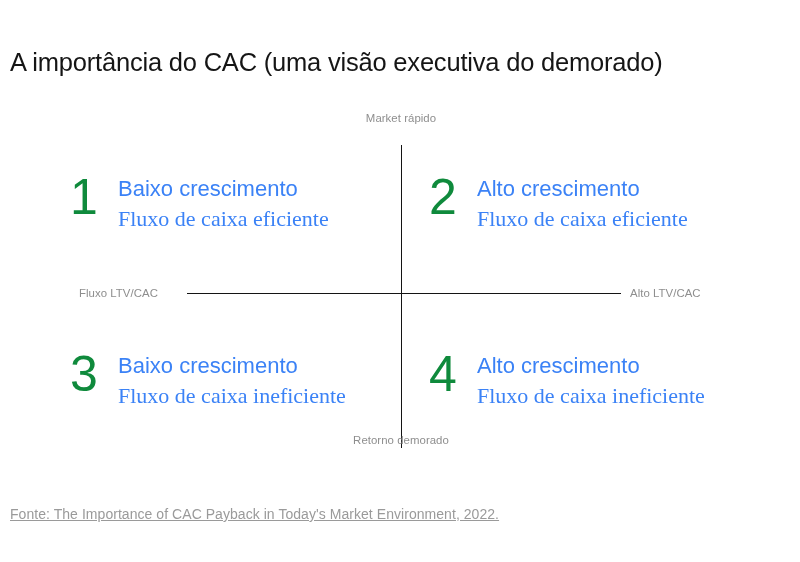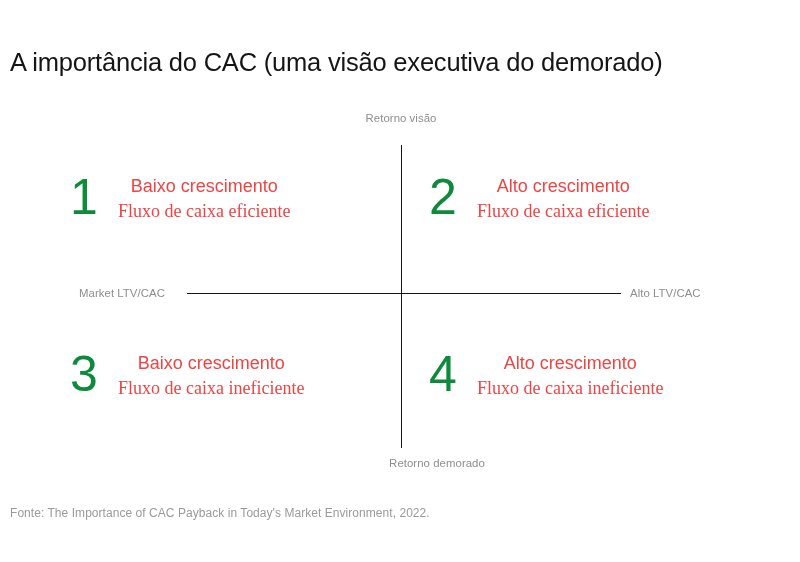--- a/index.html
+++ b/index.html
@@ -66,23 +66,22 @@
     letter-spacing: 0.05px;
     white-space: nowrap;
   }
   .axis-label-top {
     left: 401px;
     top: 112px;
     transform: translateX(-50%);
   }
   .axis-label-bottom {
     left: 401px;
-    top: 457px;
+    top: 434px;
     transform: translateX(-50%);
-    margin-left: 36px;
   }
   .axis-label-left {
     left: 79px;
     top: 287px;
   }
   .axis-label-right {
     left: 630px;
     top: 287px;
   }
 
@@ -101,55 +100,55 @@
     font-size: 50px;
     line-height: 1;
     font-weight: 400;
     color: #0f8a3c;
     width: 48px;
     flex: 0 0 48px;
     text-align: left;
     margin-top: 1px;
   }
   .quad-text {
-    font-size: 18px;
+    font-size: 22px;
     line-height: 1.38;
-    color: #ef4444;
+    color: #3b82f6;
     white-space: nowrap;
     padding-top: 3px;
-    text-align: center;
   }
   .quad-text .line-2 { display: block; font-family: Liberation Serif, serif; }
 
   
   .source-note {
     position: absolute;
     left: 10px;
     top: 506px;
-    font-size: 12px;
+    font-size: 14px;
     color: #9a9a9a;
     letter-spacing: 0.05px;
     white-space: nowrap;
+    text-decoration: underline;
   }
 </style>
 </head>
 <body>
 
 <div id="canvas">
 
   <h1 class="page-title">A importância do CAC (uma visão executiva do demorado)</h1>
 
   <div class="matrix">
 
     <div class="axis-line axis-vertical"></div>
     <div class="axis-line axis-horizontal"></div>
 
-    <div class="axis-label axis-label-top">Retorno visão</div>
+    <div class="axis-label axis-label-top">Market rápido</div>
     <div class="axis-label axis-label-bottom">Retorno demorado</div>
-    <div class="axis-label axis-label-left">Market LTV/CAC</div>
+    <div class="axis-label axis-label-left">Fluxo LTV/CAC</div>
     <div class="axis-label axis-label-right">Alto LTV/CAC</div>
 
     <div class="quadrant q1">
       <div class="quad-number">1</div>
       <div class="quad-text">
         <span class="line-1">Baixo crescimento</span>
         <span class="line-2">Fluxo de caixa eficiente</span>
       </div>
     </div>
 

